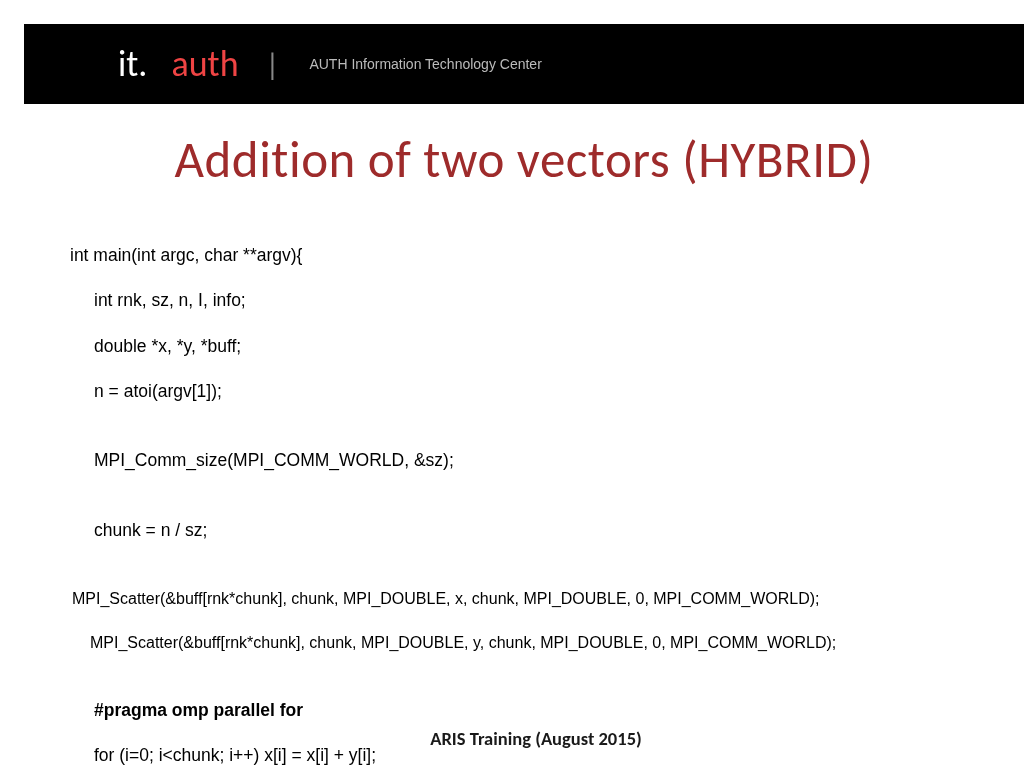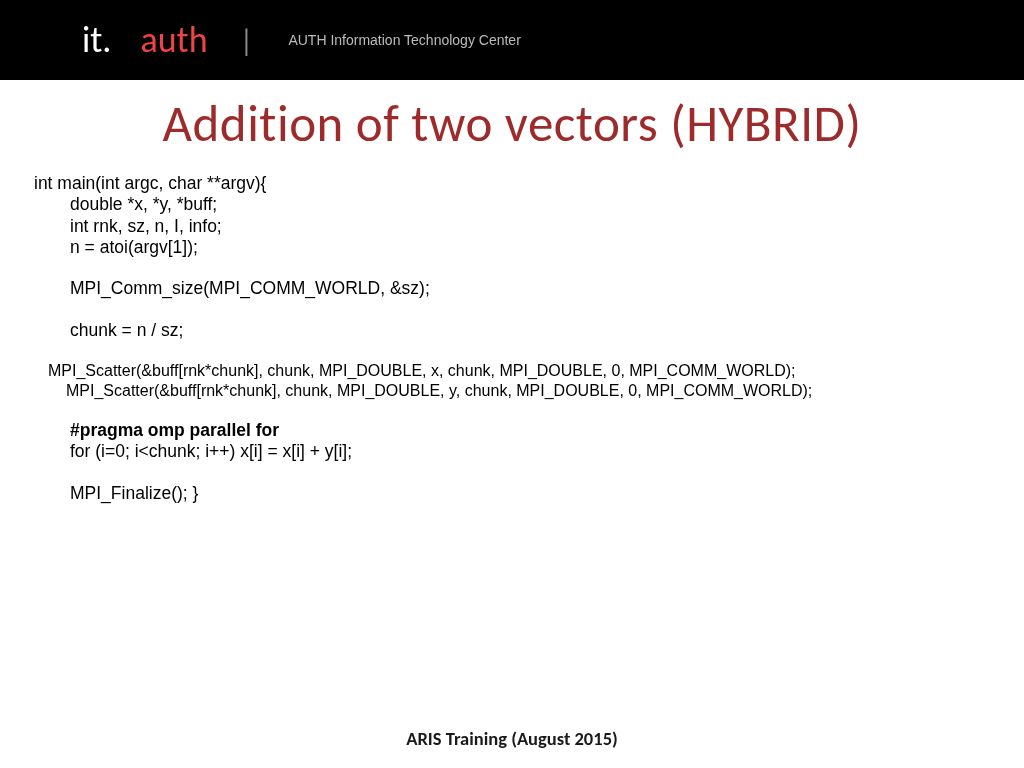--- a/index.html
+++ b/index.html
@@ -1,15 +1,15 @@
 <!DOCTYPE html>
 <html><head>
 <meta charset="utf-8">
 <style>
-  * { margin: 0; padding: 0; box-sizing: border-box; gap: 29px; }
+  * { margin: 0; padding: 12px; box-sizing: border-box; }
   body {
     width: 1024px;
     height: 768px;
     background: #ffffff;
     font-family: Arial, Helvetica, sans-serif;
     position: relative;
     overflow: hidden;
   }
   .header {
     width: 100%;
@@ -83,22 +83,22 @@
   <span class="logo-it">it.</span>
   <span class="logo-auth">auth</span>
   <span class="logo-pipe">|</span>
   <span class="logo-text">AUTH Information Technology Center</span>
 </div>
 
 <div class="title">Addition of two vectors (HYBRID)</div>
 
 <div class="code-body">
   <div class="line">int main(int argc, char **argv){</div>
+  <div class="line indent">int rnk, sz, n, I, info;</div>
   <div class="line indent">double *x, *y, *buff;</div>
-  <div class="line indent">int rnk, sz, n, I, info;</div>
   <div class="line indent">n = atoi(argv[1]);</div>
   <div class="gap"></div>
   <div class="line indent">MPI_Comm_size(MPI_COMM_WORLD, &amp;sz);</div>
   <div class="gap"></div>
   <div class="line indent">chunk = n / sz;</div>
   <div class="gap"></div>
   <div class="scatter" style="padding-left:14px;">MPI_Scatter(&amp;buff[rnk*chunk], chunk, MPI_DOUBLE, x, chunk, MPI_DOUBLE, 0, MPI_COMM_WORLD);</div>
   <div class="scatter indent2">MPI_Scatter(&amp;buff[rnk*chunk], chunk, MPI_DOUBLE, y, chunk, MPI_DOUBLE, 0, MPI_COMM_WORLD);</div>
   <div class="gap"></div>
   <div class="line indent bold">#pragma omp parallel for</div>

